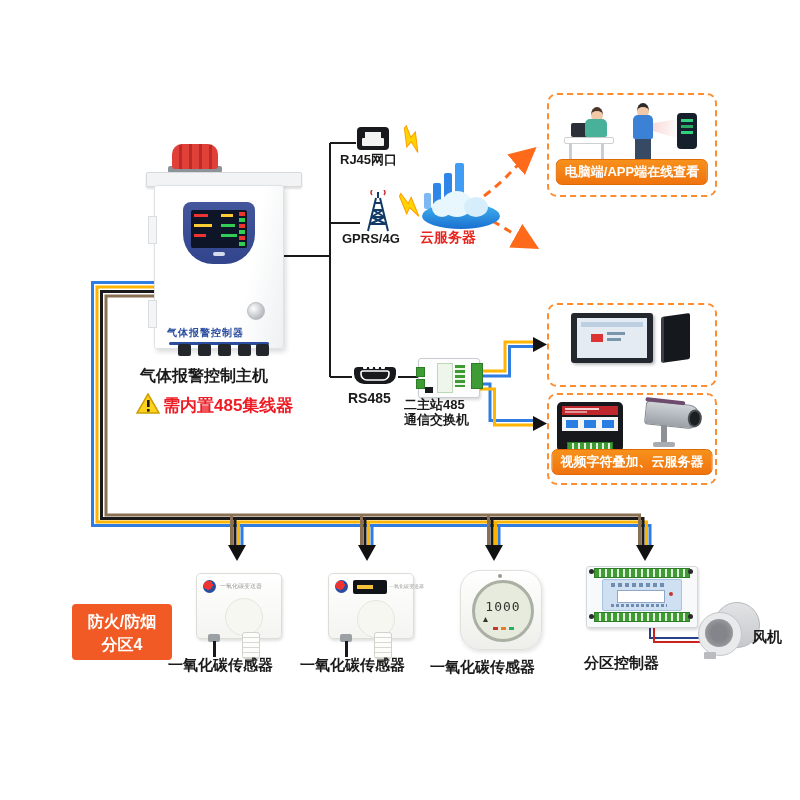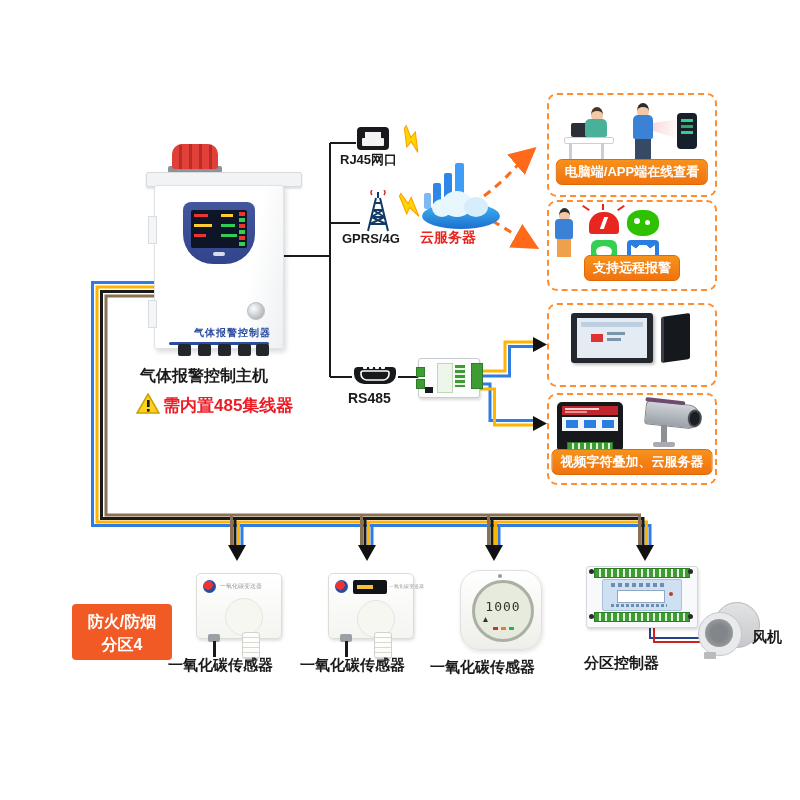--- a/index.html
+++ b/index.html
@@ -5,21 +5,21 @@
   html,body{margin:0;padding:0;background:#fff;font-family:"Liberation Sans","DejaVu Sans",sans-serif;}
   #stage{position:relative;width:800px;height:800px;background:#fff;overflow:hidden;}
   .abs{position:absolute;}
   #wires{position:absolute;left:0;top:0;z-index:1;}
   .dev{z-index:2;}
   .cap{font-weight:bold;color:#1a1a1a;text-align:left;z-index:3;}
   .dashedbox{border:2px dashed #ff8c2e;border-radius:10px;background:#fff;z-index:2;}
   .obadge{position:absolute;left:50%;transform:translateX(-50%);background:linear-gradient(#f7911c,#f0730f);
           border:1px solid #e06a00;border-radius:6px;color:#fff;font-weight:bold;font-size:13px;
           padding:3px 8px;white-space:nowrap;z-index:3;}
-  .cabinet-label{color:#2b4da0;font-weight:bold;font-size:10px;letter-spacing:1px;text-align:right;}
+  .cabinet-label{color:#2b4da0;font-weight:bold;font-size:10px;letter-spacing:1px;text-align:left;}
   .sensor-body{background:linear-gradient(#ffffff,#f4f4f1);border:1px solid #ddddd8;border-radius:5px;box-shadow:1px 2px 3px rgba(0,0,0,.12);}
   .probe{background:repeating-linear-gradient(#fdfdfb 0 4px,#d8d8d0 4px 5px);border:1px solid #d2d2ca;border-radius:3px;}
   .greenstrip{background:repeating-linear-gradient(90deg,#3f9c35 0 4px,#e2f2dc 4px 6px);border:1px solid #2f7c28;}
   .badge-zone{background:#f15a24;color:#fff;font-weight:bold;font-size:16px;text-align:center;border-radius:4px;line-height:1.45;padding-top:6px;}
   .tinytxt{color:#9a9a9a;font-size:6px;white-space:nowrap;}
 </style>
 </head>
 <body>
 
 <div id="stage">
@@ -174,63 +174,44 @@
   <div class="abs cap" style="left:348px;top:390px;width:56px;font-size:14px;">RS485</div>
 
   <div class="abs dev" style="left:418px;top:358px;width:60px;height:38px;background:#fdfdfd;border:1px solid #c9cdd1;border-radius:3px;box-shadow:1px 2px 3px rgba(0,0,0,.15);">
     <div class="abs" style="left:-3px;top:8px;width:7px;height:8px;background:#3f9c35;border:1px solid #2f7c28;"></div>
     <div class="abs" style="left:-3px;top:20px;width:7px;height:8px;background:#3f9c35;border:1px solid #2f7c28;"></div>
     <div class="abs" style="left:52px;top:4px;width:10px;height:24px;background:#3f9c35;border:1px solid #2f7c28;"></div>
     <div class="abs" style="left:18px;top:4px;width:14px;height:28px;background:#eef6ec;border:1px solid #bcd8b6;"></div>
     <div class="abs" style="left:36px;top:6px;width:10px;height:22px;background:repeating-linear-gradient(#3f9c35 0 3px,#eef6ec 3px 5px);"></div>
     <div class="abs" style="left:6px;top:28px;width:8px;height:6px;background:#17191c;"></div>
   </div>
+  <div class="abs cap" style="left:404px;top:398px;width:90px;font-size:13px;line-height:1.15;">
+    <div>二主站485</div>
+    <div>通信交换机</div>
+  </div>
 
   <div class="abs dashedbox" style="left:547px;top:93px;width:166px;height:100px;">
     <div class="abs" style="left:15px;top:42px;width:48px;height:5px;background:#fff;border:1px solid #cfcfcf;border-radius:2px;"></div>
     <div class="abs" style="left:20px;top:48px;width:3px;height:16px;background:#c9ced6;"></div>
     <div class="abs" style="left:52px;top:48px;width:3px;height:16px;background:#c9ced6;"></div>
     <div class="abs" style="left:22px;top:28px;width:20px;height:14px;background:#2a2f38;border-radius:2px;"></div>
     <div class="abs" style="left:42px;top:12px;width:12px;height:12px;border-radius:50%;background:#f2c9a8;border-top:4px solid #4a3526;"></div>
     <div class="abs" style="left:36px;top:24px;width:22px;height:18px;background:#49b09a;border-radius:5px 5px 2px 2px;"></div>
     <div class="abs" style="left:88px;top:8px;width:12px;height:12px;border-radius:50%;background:#f2c9a8;border-top:4px solid #2b2b2b;"></div>
     <div class="abs" style="left:84px;top:20px;width:20px;height:24px;background:#3b82d6;border-radius:5px 5px 2px 2px;"></div>
     <div class="abs" style="left:86px;top:44px;width:16px;height:20px;background:#364a63;"></div>
     <div class="abs" style="left:104px;top:24px;width:26px;height:20px;background:linear-gradient(100deg,rgba(243,170,170,.45),rgba(243,170,170,0));clip-path:polygon(0 20%,100% 0,100% 100%,0 60%);"></div>
     <div class="abs" style="left:128px;top:18px;width:20px;height:36px;background:#16202c;border-radius:4px;">
       <div class="abs" style="left:4px;top:6px;width:12px;height:3px;background:#35d07f;"></div>
       <div class="abs" style="left:4px;top:12px;width:12px;height:3px;background:#2aa866;"></div>
       <div class="abs" style="left:4px;top:18px;width:12px;height:3px;background:#35d07f;"></div>
     </div>
     <div class="obadge" style="bottom:10px;">电脑端/APP端在线查看</div>
   </div>
 
-  <div class="abs dashedbox" style="left:547px;top:200px;width:166px;height:87px;">
-    <div class="abs" style="left:10px;top:6px;width:11px;height:11px;border-radius:50%;background:#f2c9a8;border-top:4px solid #2b2b2b;"></div>
-    <div class="abs" style="left:6px;top:17px;width:18px;height:20px;background:#3b82d6;border-radius:4px 4px 2px 2px;"></div>
-    <div class="abs" style="left:8px;top:37px;width:14px;height:18px;background:#f0a04a;"></div>
-    <div class="abs" style="left:40px;top:10px;width:30px;height:22px;background:#e8251f;border-radius:14px 14px 3px 3px;">
-      <div class="abs" style="left:13px;top:5px;width:4px;height:12px;background:#fff;transform:skewX(-20deg);"></div>
-      <div class="abs" style="left:-7px;top:-5px;width:8px;height:2px;background:#e8251f;transform:rotate(35deg);"></div>
-      <div class="abs" style="left:13px;top:-8px;width:2px;height:6px;background:#e8251f;"></div>
-      <div class="abs" style="left:28px;top:-5px;width:8px;height:2px;background:#e8251f;transform:rotate(-35deg);"></div>
-    </div>
-    <div class="abs" style="left:78px;top:8px;width:32px;height:26px;background:#2dc100;border-radius:45%;">
-      <div class="abs" style="left:7px;top:8px;width:6px;height:6px;background:#fff;border-radius:50%;"></div>
-      <div class="abs" style="left:18px;top:10px;width:5px;height:5px;background:#fff;border-radius:50%;"></div>
-    </div>
-    <div class="abs" style="left:42px;top:38px;width:26px;height:24px;background:#35d052;border-radius:6px;">
-      <div class="abs" style="left:5px;top:6px;width:16px;height:11px;background:#fff;border-radius:50%;"></div>
-    </div>
-    <div class="abs" style="left:78px;top:38px;width:32px;height:24px;background:#2a7de1;border-radius:4px;">
-      <div class="abs" style="left:4px;top:5px;width:24px;height:14px;background:#fff;"></div>
-      <div class="abs" style="left:4px;top:5px;width:24px;height:14px;background:linear-gradient(135deg,#2a7de1 0 6px,transparent 6px),linear-gradient(225deg,#2a7de1 0 6px,transparent 6px);clip-path:polygon(0 0,100% 0,50% 60%);"></div>
-    </div>
-    <div class="obadge" style="bottom:8px;">支持远程报警</div>
-  </div>
 
   <div class="abs dashedbox" style="left:547px;top:303px;width:166px;height:80px;">
     <div class="abs" style="left:22px;top:8px;width:82px;height:50px;background:#23272e;border-radius:3px;box-shadow:2px 2px 3px rgba(0,0,0,.25);">
       <div class="abs" style="left:6px;top:5px;width:70px;height:40px;background:#e4ebf2;">
         <div class="abs" style="left:4px;top:4px;width:62px;height:5px;background:#bcd0e2;"></div>
         <div class="abs" style="left:14px;top:16px;width:12px;height:8px;background:#d33;"></div>
         <div class="abs" style="left:30px;top:14px;width:18px;height:3px;background:#7a96ad;"></div>
         <div class="abs" style="left:30px;top:20px;width:14px;height:3px;background:#7a96ad;"></div>
       </div>
     </div>

